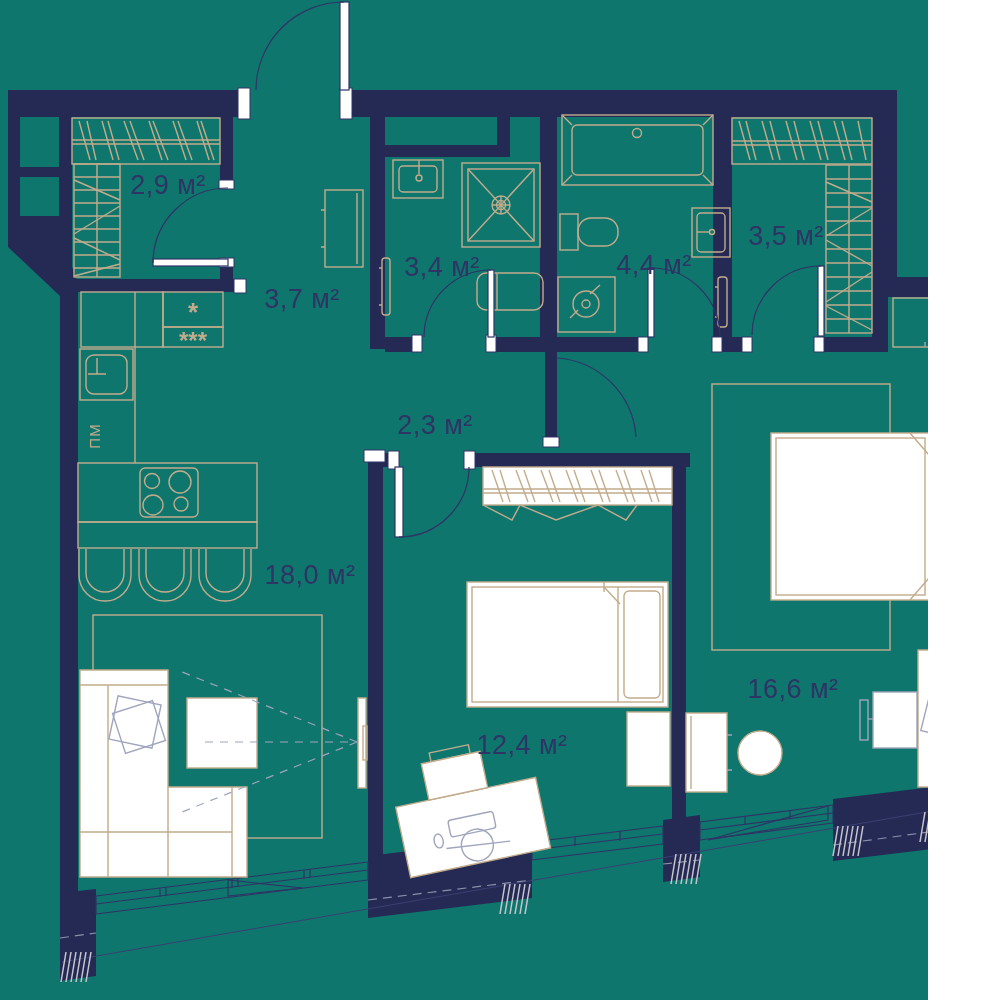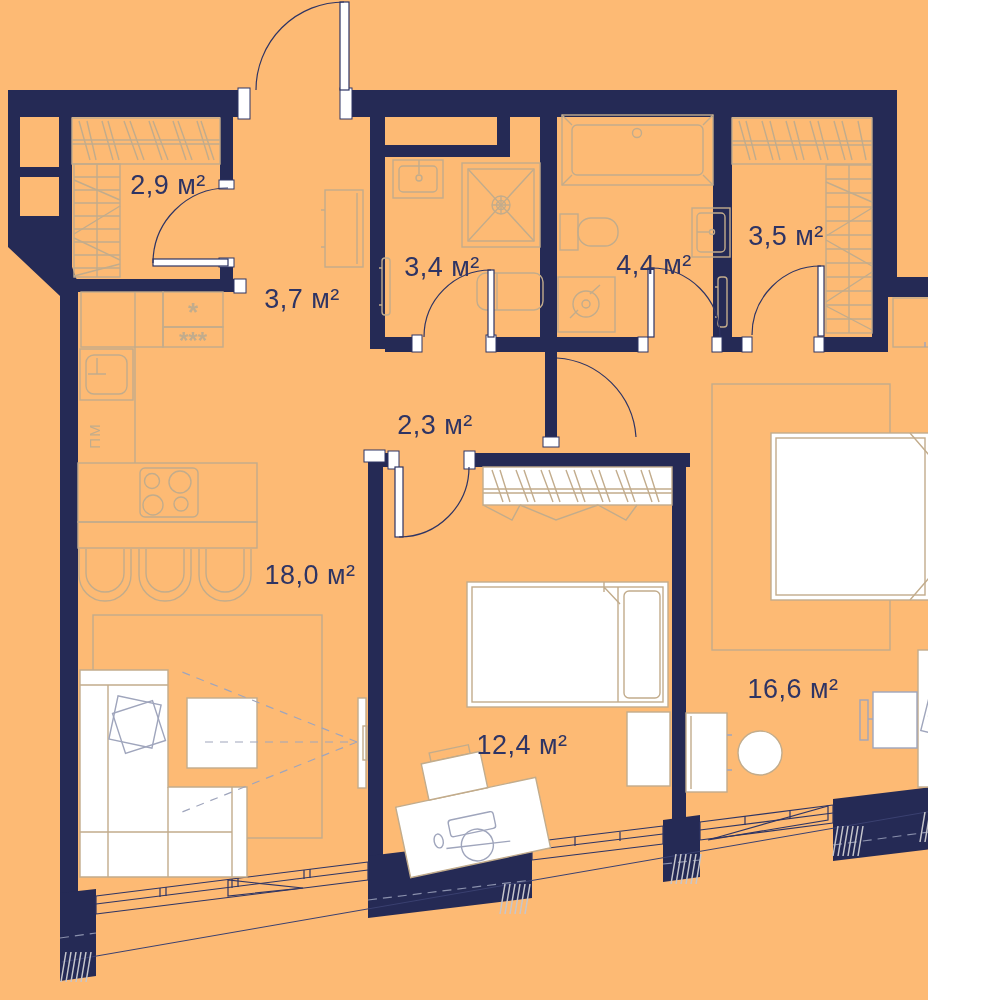--- a/index.html
+++ b/index.html
@@ -1,16 +1,16 @@
 <!DOCTYPE html>
 <html><head>
 <meta charset="utf-8">
 <style>
   html,body{margin:0;padding:0;background:#ffffff;}
-  .plan-wrap{position:relative;width:928px;height:1000px;background:#fdba74;overflow:hidden;
+  .plan-wrap{position:relative;width:928px;height:1000px;background:#0f766e;overflow:hidden;
     font-family:"Liberation Sans",sans-serif;}
   svg{position:absolute;left:0;top:0;}
   text{font-family:"Liberation Sans",sans-serif;}
   .room-label{font-size:27px;font-weight:500;letter-spacing:.5px;fill:#2E3464;}
   .appliance-label{font-size:15px;fill:#C2AC8C;letter-spacing:1px;}
   .star-label{fill:#C2AC8C;font-weight:700;}
 </style>
 </head>
 <body>
 

